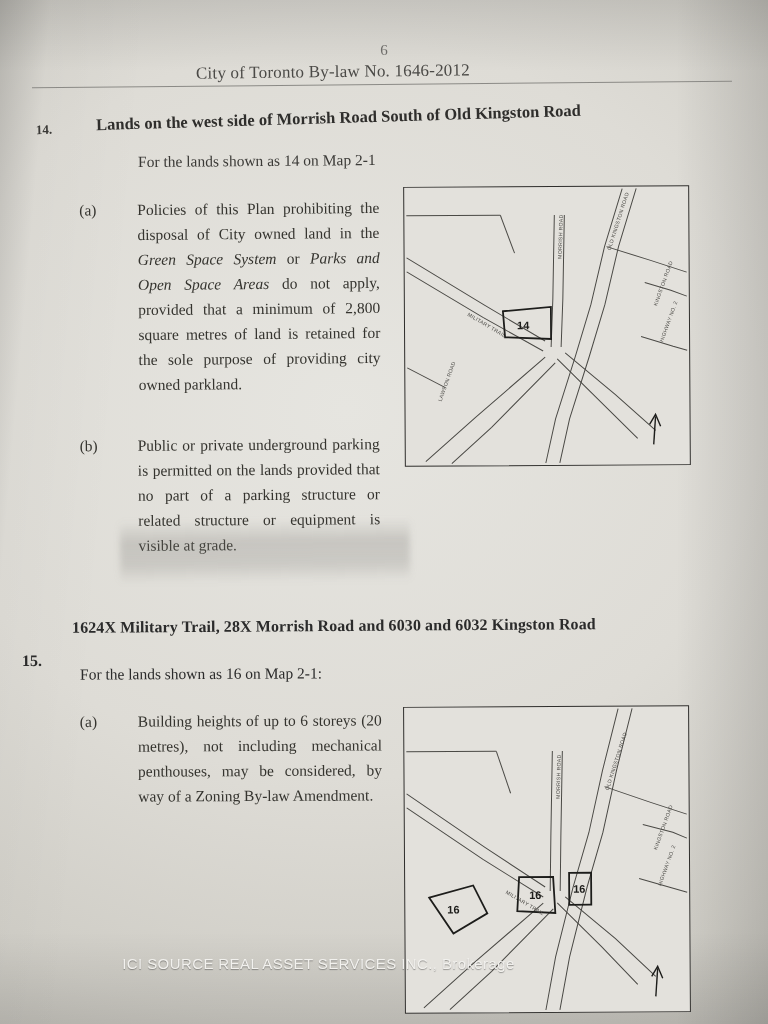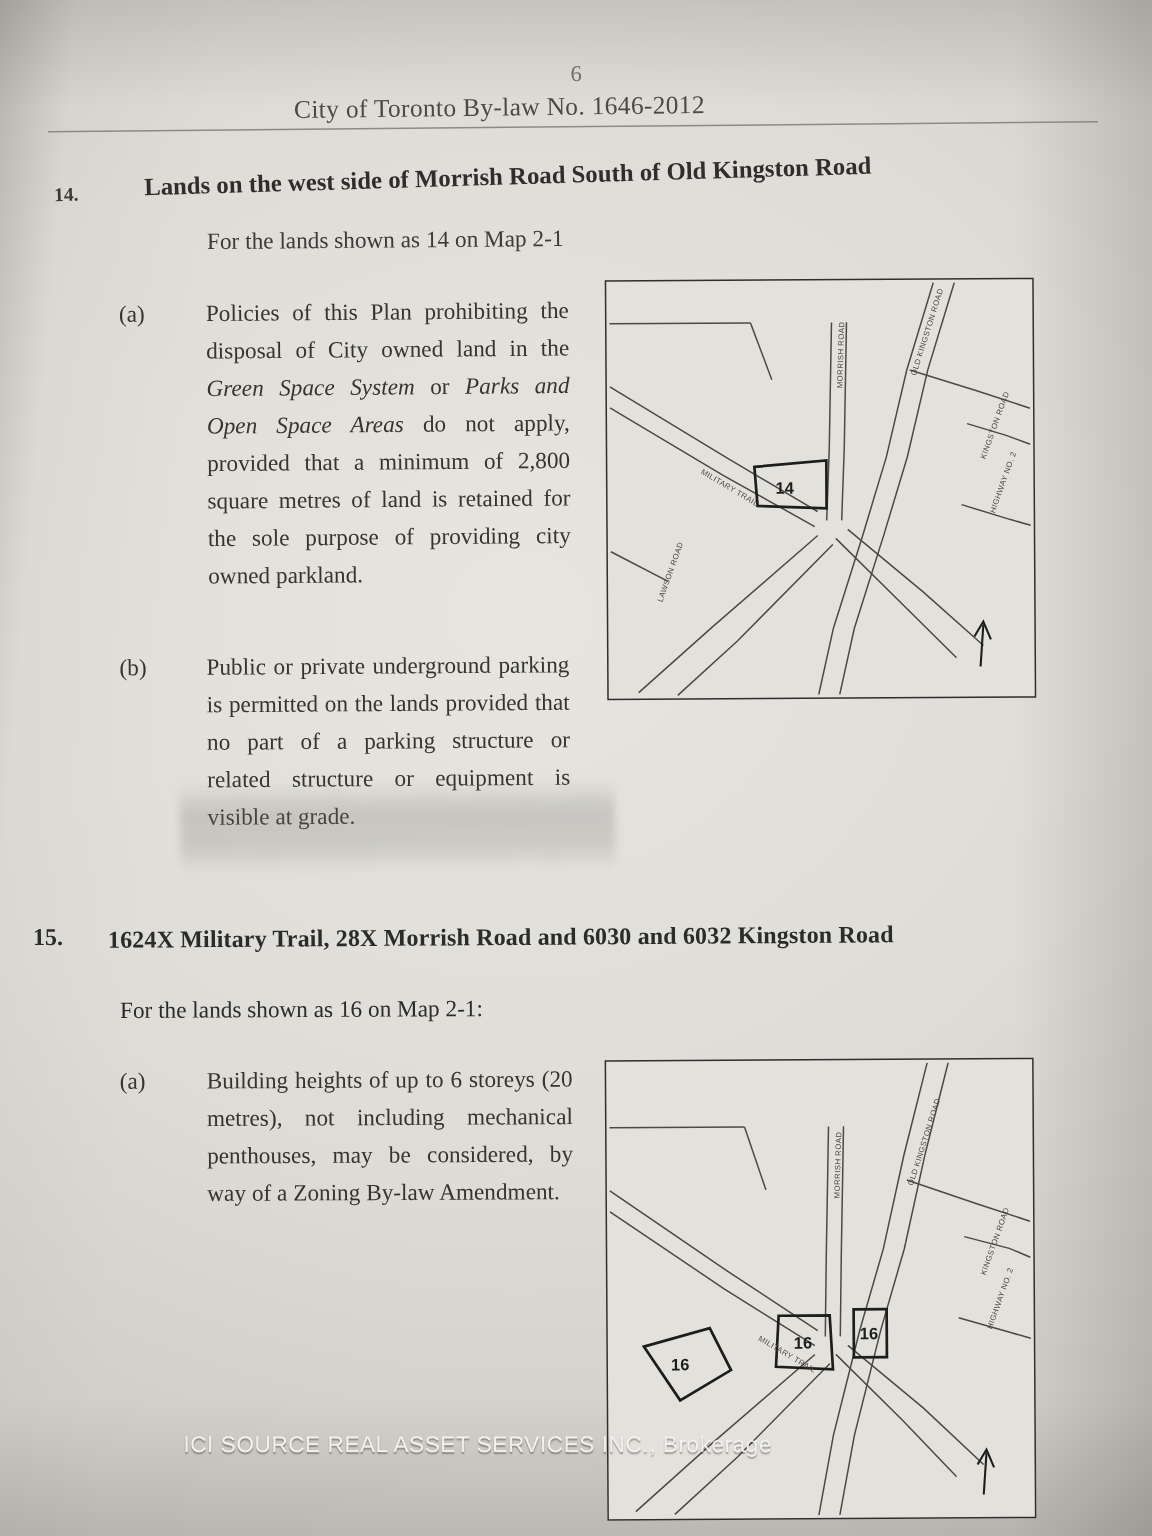--- a/index.html
+++ b/index.html
@@ -92,21 +92,21 @@
     position: absolute;
     top: 152px;
     left: 138px;
     font-size: 15.5px;
     color: #3b3a37;
     transform: rotate(-0.5deg);
   }
 
   .sec15-num {
     position: absolute;
-    top: 617px;
+    top: 652px;
     left: 22px;
     font-size: 16px;
     font-weight: bold;
     transform: rotate(-0.4deg);
   }
   .sec15-title {
     position: absolute;
     top: 617px;
     left: 72px;
     font-size: 16px;

